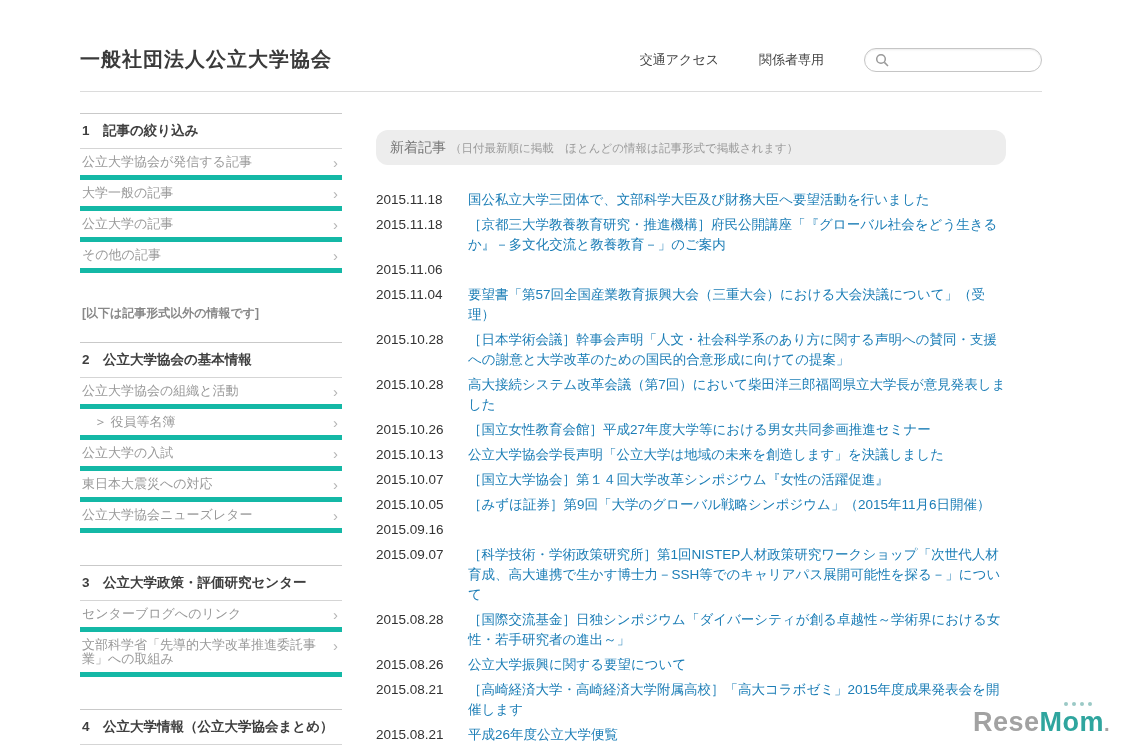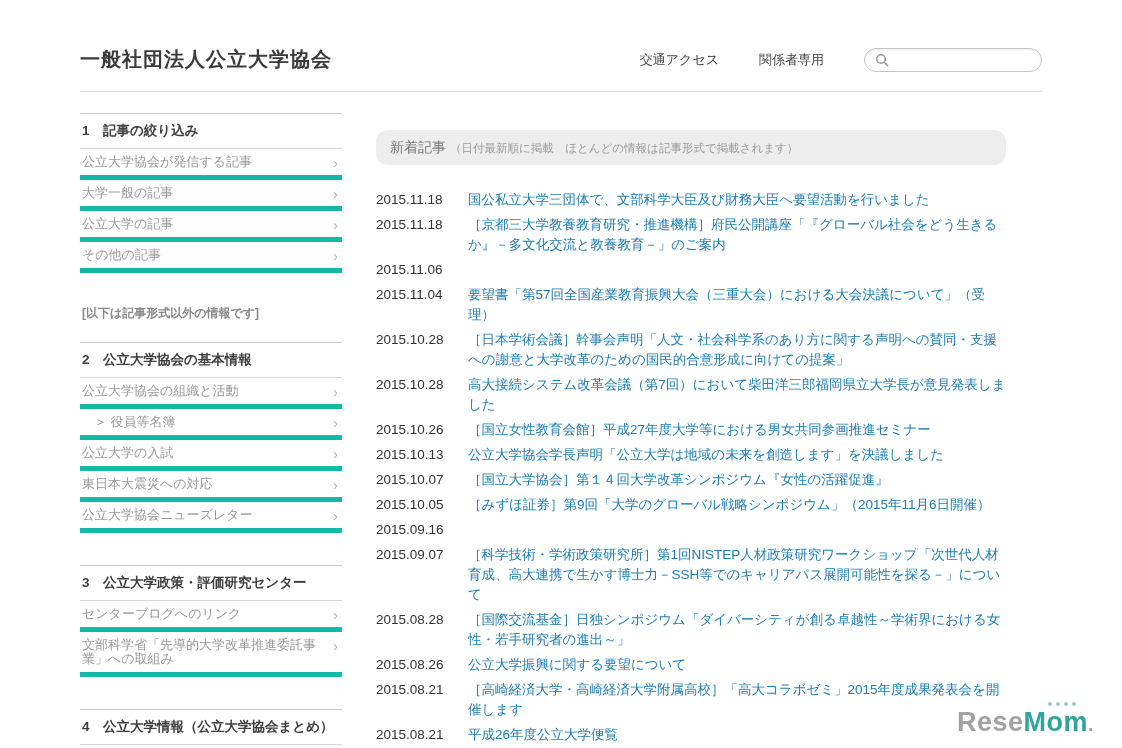--- a/index.html
+++ b/index.html
@@ -45,21 +45,21 @@
   
   .list-header { background:#ededed; border-radius:12px; padding:8px 14px; margin-top:17px; }
   .list-title { font-size:14px; color:#777; margin-right:4px; }
   .list-sub { font-size:11.5px; color:#9a9a9a; }
   .articles { margin-top:22px; }
   .article-row { display:flex; padding:2.5px 0; }
   .article-date { width:92px; flex-shrink:0; font-size:13.5px; color:#333; line-height:20px; }
   .article-link { flex:1; font-size:13.5px; color:#1b7db6; text-decoration:none; line-height:20px; cursor:pointer; }
 
   
-  .wm { position:absolute; right:28px; bottom:10px; font-weight:bold; font-size:27px; letter-spacing:0.5px; }
+  .wm { position:absolute; right:12px; bottom:10px; font-weight:bold; font-size:27px; letter-spacing:0.5px; }
   .wm-gray { color:#a2a2a2; }
   .wm-teal { color:#2fa59e; }
   .wm-dot { color:#a2a2a2; font-size:20px; }
   .wm-dots { position:absolute; top:-5px; right:18px; display:flex; gap:4px; }
   .wm-dots i { width:4px; height:4px; border-radius:50%; background:#9bc9c6; }
 </style>
 </head>
 <body>
 
 <div class="page">

